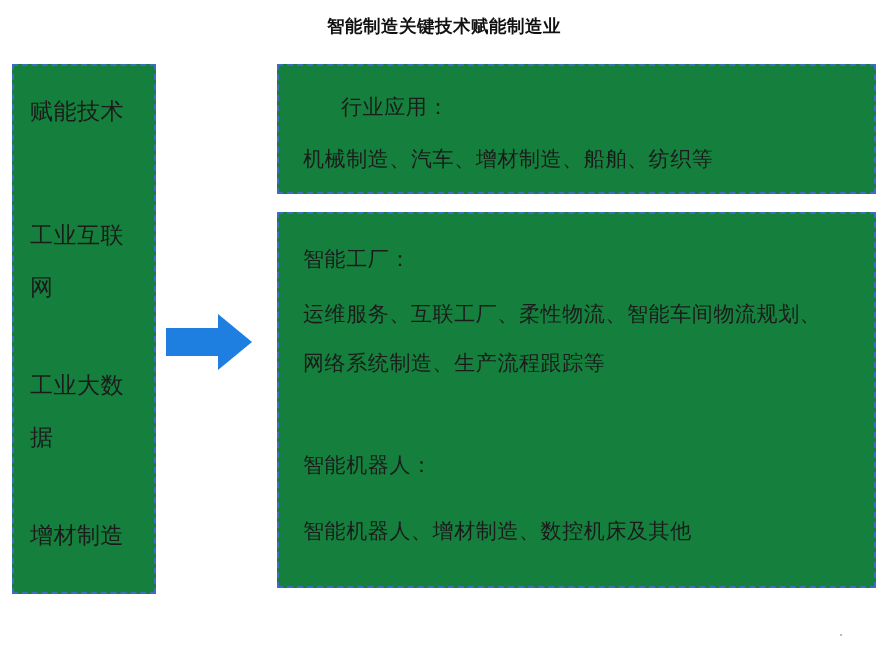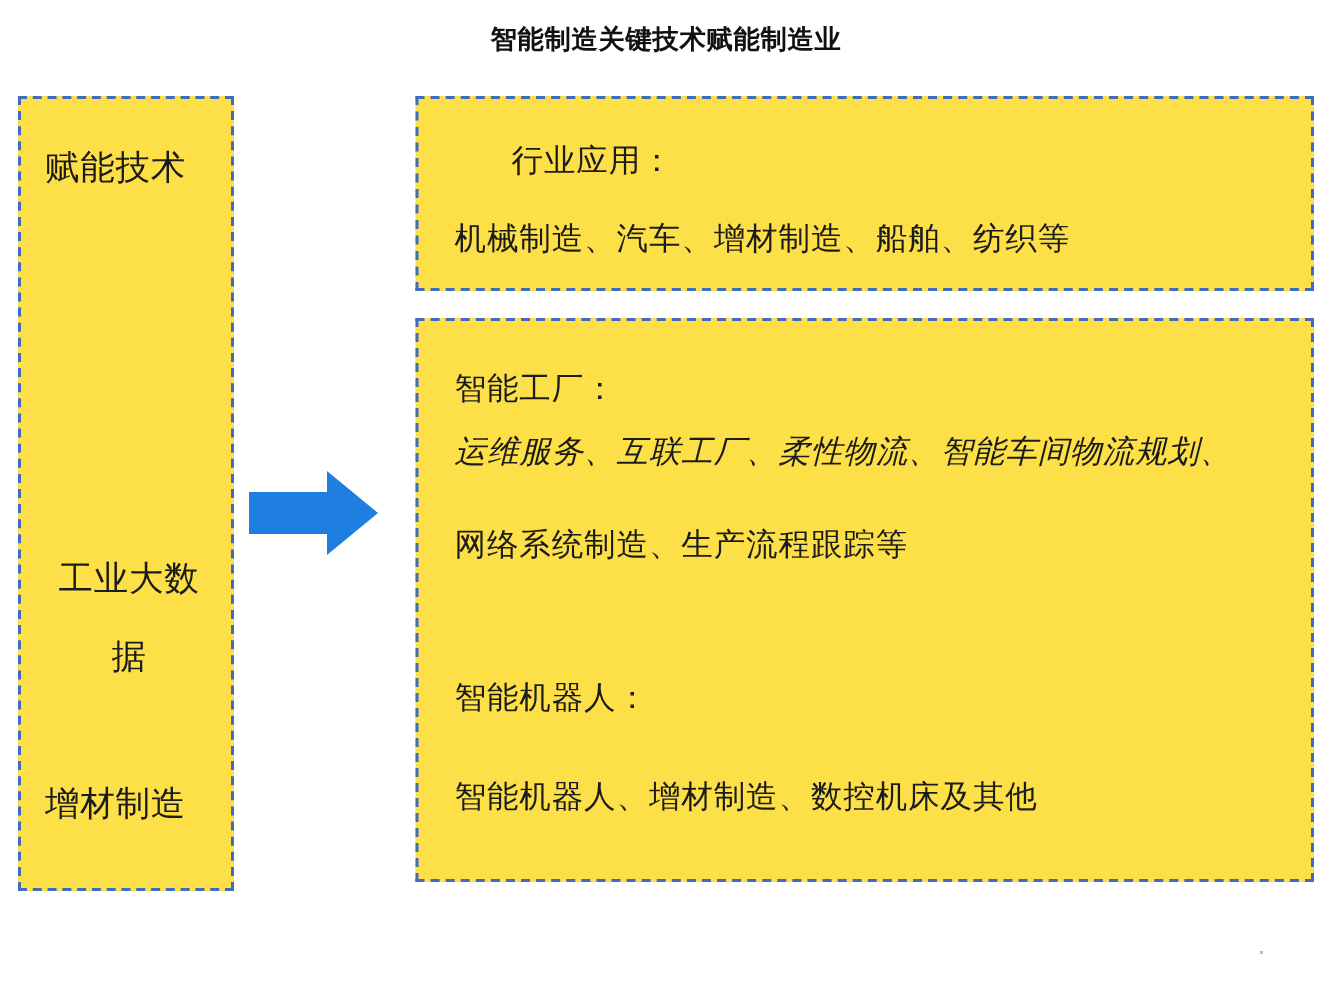--- a/index.html
+++ b/index.html
@@ -32,21 +32,21 @@
     letter-spacing: 0.5px;
     color: #111111;
     white-space: nowrap;
   }
 
   
   .dashed-box {
     position: absolute;
     box-sizing: border-box;
     border: 2px dashed #3f6cc0;
-    background: #fde047;
+    background: #15803d;
   }
 
   #enabling-tech-box {
     left: 12px;
     top: 64px;
     width: 144px;
     height: 530px;
   }
 
   #industry-application-box {
@@ -70,42 +70,42 @@
     left: 16px;
     width: 112px;
     font-size: 23px;
     line-height: 52px;
     color: #1b1b1b;
     letter-spacing: 0.5px;
     word-break: break-all;
   }
   #left-item-0 { top: 20px; }
   #left-item-1 { top: 144px; }
-  #left-item-2 { top: 294px; text-align: center; }
+  #left-item-2 { top: 294px; }
   #left-item-3 { top: 444px; }
 
   
   .body-line {
     position: absolute;
     left: 24px;
     font-size: 21px;
     line-height: 30px;
     color: #1b1b1b;
     letter-spacing: 0.6px;
     white-space: nowrap;
   }
   .heading-line {
     font-size: 21px;
   }
 
   #ia-heading { top: 26px; margin-left: 38px; }
   #ia-line-0  { top: 78px; }
 
   #sf-heading   { top: 30px; }
-  #sf-line-0    { top: 72px; font-style: italic; }
+  #sf-line-0    { top: 85px; }
   #sf-line-1    { top: 134px; }
   #sd-heading   { top: 236px; }
   #sd-line-0    { top: 302px; }
 
   
   #flow-arrow {
     position: absolute;
     left: 166px;
     top: 314px;
     width: 86px;
@@ -126,20 +126,21 @@
 <body>
 
 <div id="canvas">
 
   <div id="diagram-title">智能制造关键技术赋能制造业</div>
 
   <div class="dashed-box" id="enabling-tech-box">
 
     <div class="left-item" id="left-item-0">赋能技术</div>
 
+    <div class="left-item" id="left-item-1">工业互联网</div>
 
     <div class="left-item" id="left-item-2">工业大数据</div>
 
     <div class="left-item" id="left-item-3">增材制造</div>
   </div>
 
   <svg id="flow-arrow" viewBox="0 0 86 56">
     <polygon points="0,14 52,14 52,0 86,28 52,56 52,42 0,42" fill="#1E7FE0"></polygon>
   </svg>
 

